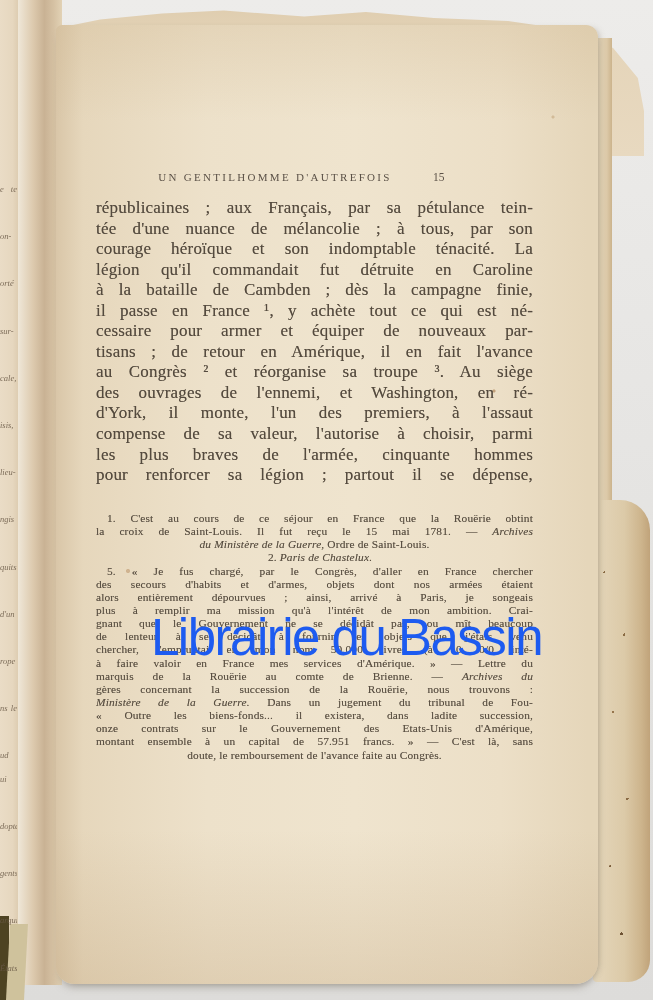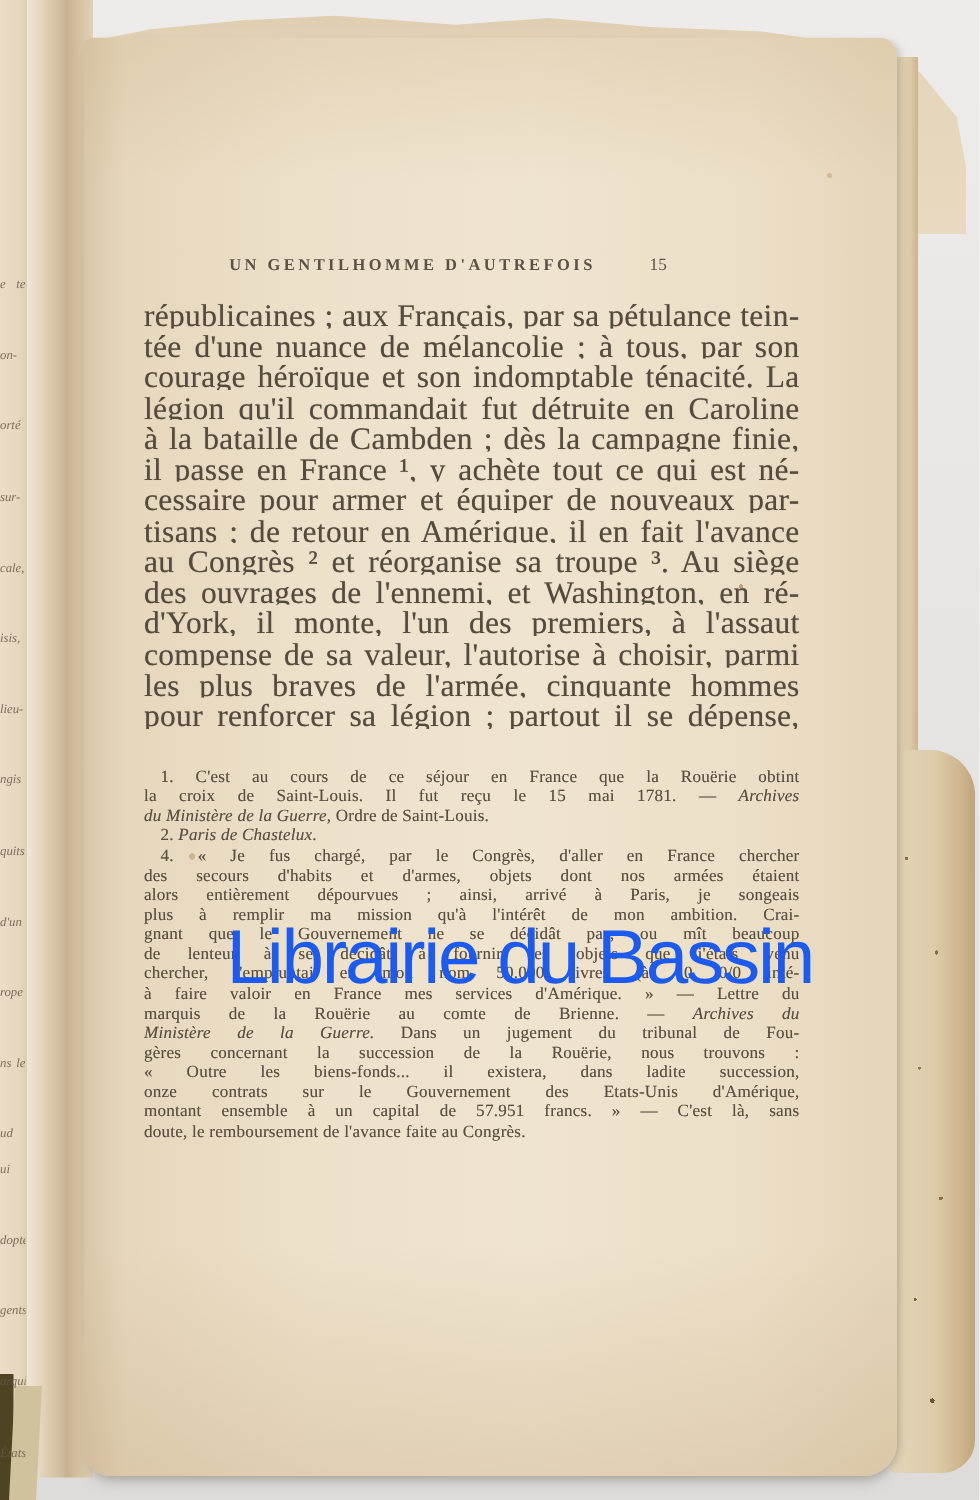--- a/index.html
+++ b/index.html
@@ -50,31 +50,31 @@
   
   .spine-frags{position:absolute;left:0;top:178px;width:17px;z-index:5;
     font-size:8.5px;font-style:italic;color:rgba(104,88,69,.85);
     text-align:right;line-height:23.6px;
     filter:blur(.3px);}
 
   
   .text-layer{position:absolute;inset:0;z-index:6;color:#554b3f;}
   .pg-header{position:absolute;top:171px;left:96px;width:437px;height:15px;}
   .running-title{position:absolute;left:179px;top:0;transform:translateX(-50%);
-    font-size:11px;letter-spacing:2.3px;white-space:nowrap;color:#5b5147;font-weight:bold;}
+    font-size:11px;letter-spacing:2.3px;white-space:nowrap;color:#5b5147;}
   .folio{position:absolute;left:337px;top:0;font-size:11.5px;color:#5b5147;}
   .bodytext{position:absolute;top:198px;left:96px;width:437px;
-    font-size:21px;letter-spacing:.2px;color:#544a3e;
+    font-size:17px;letter-spacing:.2px;color:#544a3e;
     text-shadow:0 0 .5px rgba(84,74,62,.55);}
   .footnotes{position:absolute;top:512px;left:96px;width:437px;
     font-size:11.4px;letter-spacing:.15px;color:#584e41;
     text-shadow:0 0 .4px rgba(88,78,65,.5);}
   .tline{position:relative;overflow:hidden;text-align:justify;}
   .tline::after{content:"";display:inline-block;width:100%;height:0;}
-  .tline.nojust{text-align:left;}
+  .tline.nojust{text-align:center;}
   .tline.nojust::after{content:none;}
   .bodytext .tline{height:20.55px;}
   .footnotes .tline{height:13.15px;}
   .ind{text-indent:11px;}
   .it{font-style:italic;}
 
   
   .watermark{position:absolute;left:151px;top:608px;z-index:30;
     font-family:"Liberation Sans",sans-serif;font-size:51px;font-weight:500;
     letter-spacing:-1.5px;white-space:nowrap;color:#1d5bf0;}
@@ -131,31 +131,31 @@
         <div class="tline">d'York, il monte, l'un des premiers, à l'assaut</div>
         <div class="tline">compense de sa valeur, l'autorise à choisir, parmi</div>
         <div class="tline">les plus braves de l'armée, cinquante hommes</div>
         <div class="tline">pour renforcer sa légion ; partout il se dépense,</div>
       </div>
     <div class="footnotes">
         <div class="tline ind"><span>1. C'est au cours de ce séjour en France que la Rouërie obtint</span></div>
         <div class="tline"><span>la croix de Saint-Louis. Il fut reçu le 15 mai 1781. — </span><span class="it">Archives</span></div>
         <div class="tline nojust"><span class="it">du Ministère de la Guerre</span><span>, Ordre de Saint-Louis.</span></div>
         <div class="tline nojust ind"><span>2. </span><span class="it">Paris de Chastelux</span><span>.</span></div>
-        <div class="tline ind"><span>4. « Je fus chargé, par le Congrès, d'aller en France chercher</span></div>
+        <div class="tline ind"><span>5. « Je fus chargé, par le Congrès, d'aller en France chercher</span></div>
         <div class="tline"><span>des secours d'habits et d'armes, objets dont nos armées étaient</span></div>
         <div class="tline"><span>alors entièrement dépourvues ; ainsi, arrivé à Paris, je songeais</span></div>
         <div class="tline"><span>plus à remplir ma mission qu'à l'intérêt de mon  ambition. Crai-</span></div>
         <div class="tline"><span>gnant que le Gouvernement ne se décidât pas, ou mît beaucoup</span></div>
         <div class="tline"><span>de lenteur à se décidât à fournir les objets que j'étais venu</span></div>
         <div class="tline"><span>chercher, j'empruntai en mon nom 50.000 livres (à 10 0/0 inté-</span></div>
         <div class="tline"><span>à faire valoir en France mes services d'Amérique. » — Lettre du</span></div>
         <div class="tline"><span>marquis de la Rouërie au comte de Brienne. — </span><span class="it">Archives du</span></div>
+        <div class="tline"><span>gères concernant la  succession de la Rouërie, nous trouvons :</span></div>
         <div class="tline"><span class="it">Ministère de la Guerre.</span><span> Dans un jugement du  tribunal de Fou-</span></div>
-        <div class="tline"><span>gères concernant la  succession de la Rouërie, nous trouvons :</span></div>
         <div class="tline"><span>« Outre les  biens-fonds... il existera, dans ladite succession,</span></div>
         <div class="tline"><span>onze contrats sur le Gouvernement des  Etats-Unis d'Amérique,</span></div>
         <div class="tline"><span>montant ensemble à un capital de 57.951 francs. » — C'est là, sans</span></div>
         <div class="tline nojust"><span>doute, le remboursement de l'avance faite au  Congrès.</span></div>
       </div>
   </div>
 
   <div class="watermark" style="color: rgb(29, 91, 240);">Librairie du Bassin</div>
 </div>
 

